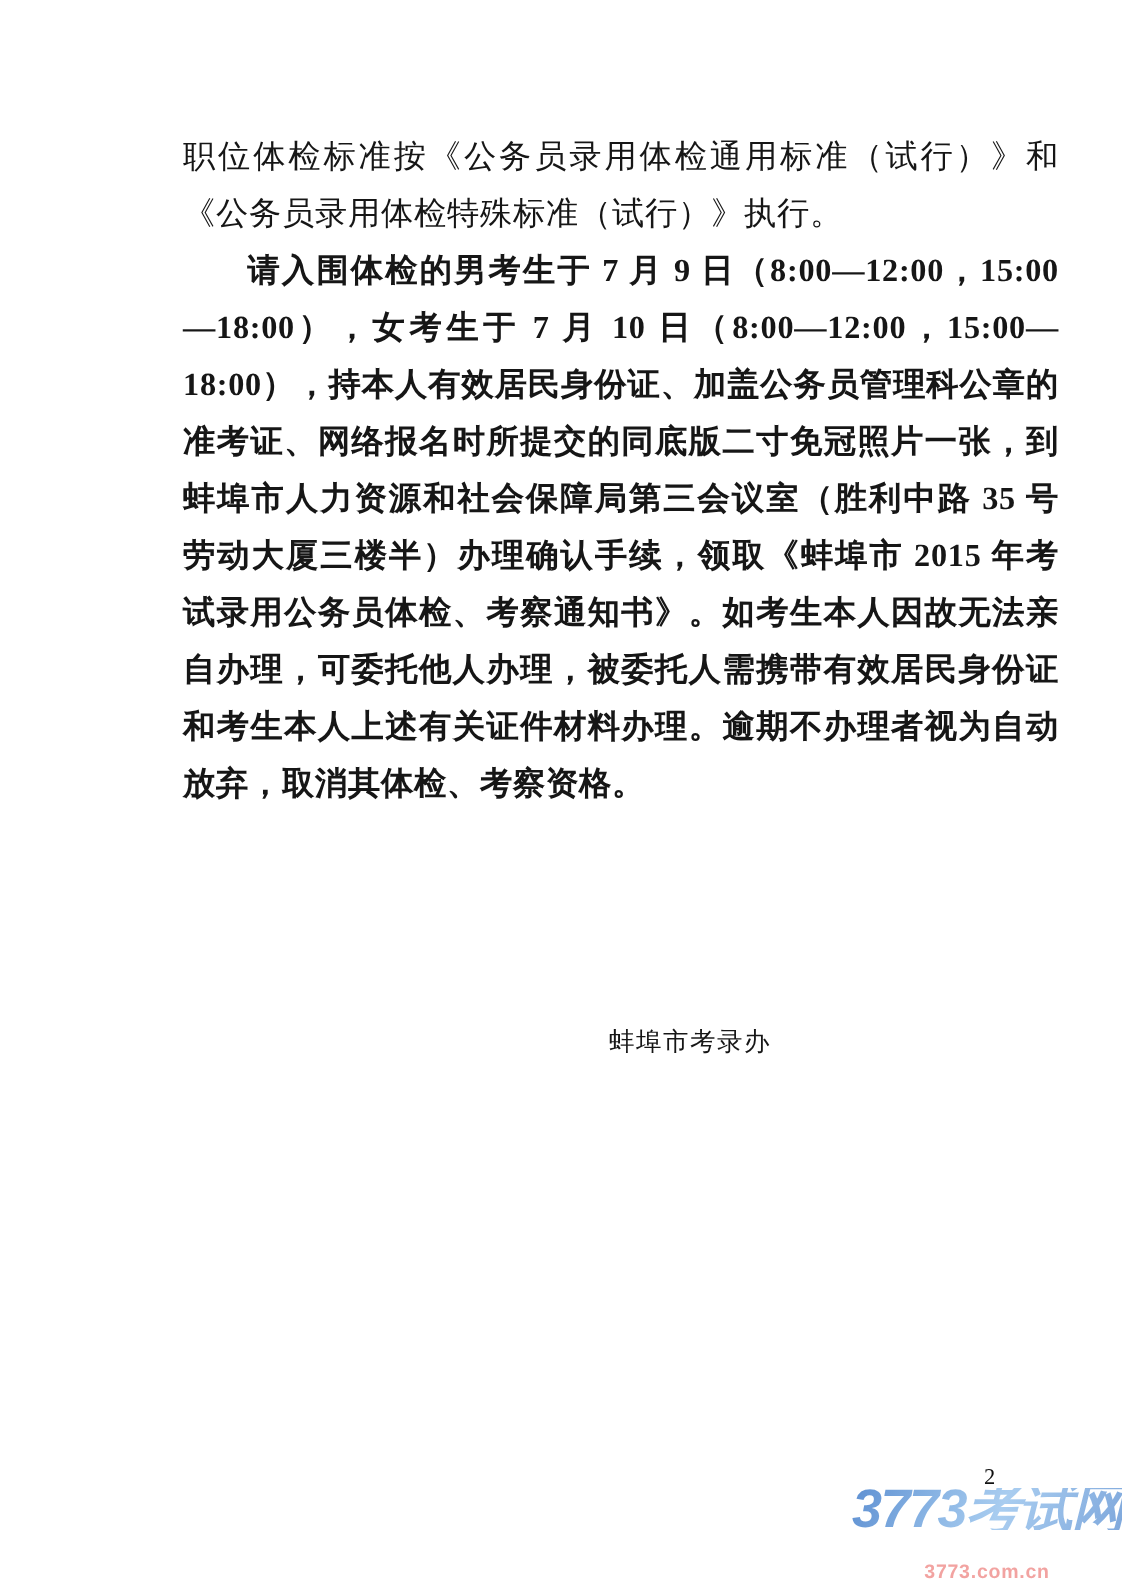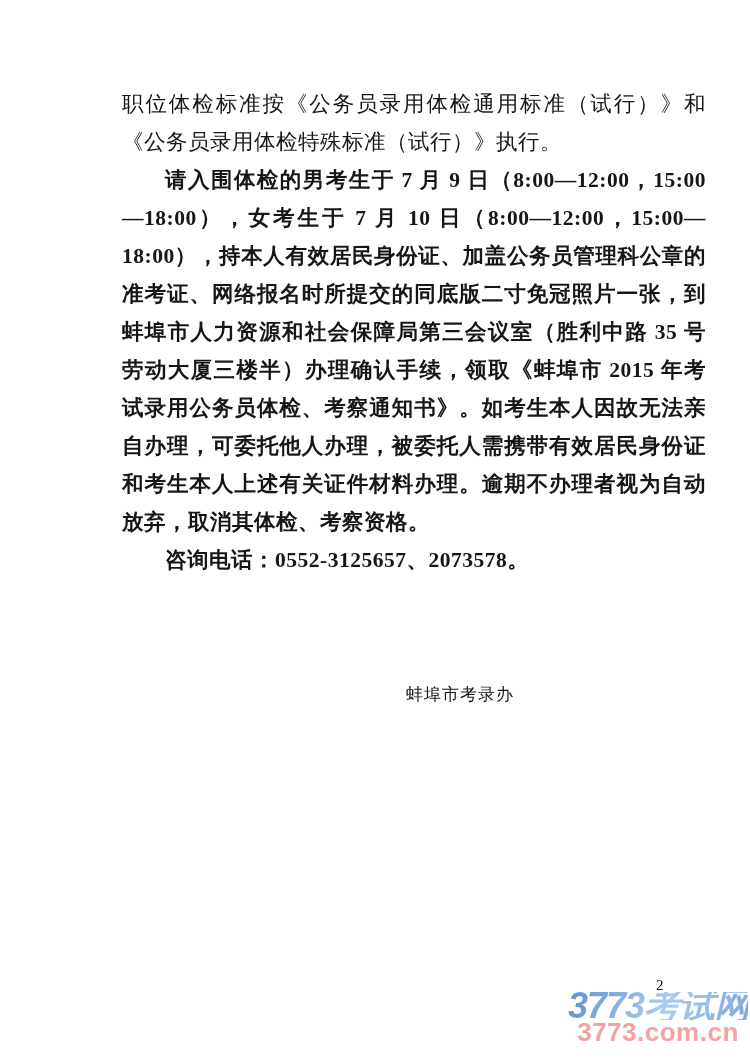--- a/index.html
+++ b/index.html
@@ -81,38 +81,37 @@
   @supports ((-webkit-background-clip: text) or (background-clip: text)) {
     .wm-logo {
       background: linear-gradient(115deg, #5e90d2 0%, #8fb9e6 35%, #a9cdf0 55%, #7fa8dc 100%);
       -webkit-background-clip: text;
       background-clip: text;
       color: transparent;
     }
   }
 
   .wm-url {
-    margin-top: 3px;
-    font-size: 26px;
+    margin-top: 19px;
+    font-size: 13px;
     line-height: 18px;
     font-weight: bold;
     letter-spacing: 0.5px;
     color: #f2a3a1;
     white-space: nowrap;
   }
 </style>
 </head>
 <body>
 
 <div class="page">
 
   <div class="body-text">
     <p>职位体检标准按《公务员录用体检通用标准（试行）》和《公务员录用体检特殊标准（试行）》执行。</p>
     <p class="indent">请入围体检的男考生于 7 月 9 日（8:00—12:00，15:00—18:00），女考生于 7 月 10 日（8:00—12:00，15:00—18:00），持本人有效居民身份证、加盖公务员管理科公章的准考证、网络报名时所提交的同底版二寸免冠照片一张，到蚌埠市人力资源和社会保障局第三会议室（胜利中路 35 号劳动大厦三楼半）办理确认手续，领取《蚌埠市 2015 年考试录用公务员体检、考察通知书》。如考生本人因故无法亲自办理，可委托他人办理，被委托人需携带有效居民身份证和考生本人上述有关证件材料办理。逾期不办理者视为自动放弃，取消其体检、考察资格。</p>
-    <p class="indent">咨询电话：0552-3125657、2073578。</p>
   </div>
 
   <div class="signature">
     <div class="sig-org">蚌埠市考录办</div>
   </div>
 
   <div class="page-number">2</div>
 
   <div class="watermark">
     <div class="wm-logo">3773考试网</div>

